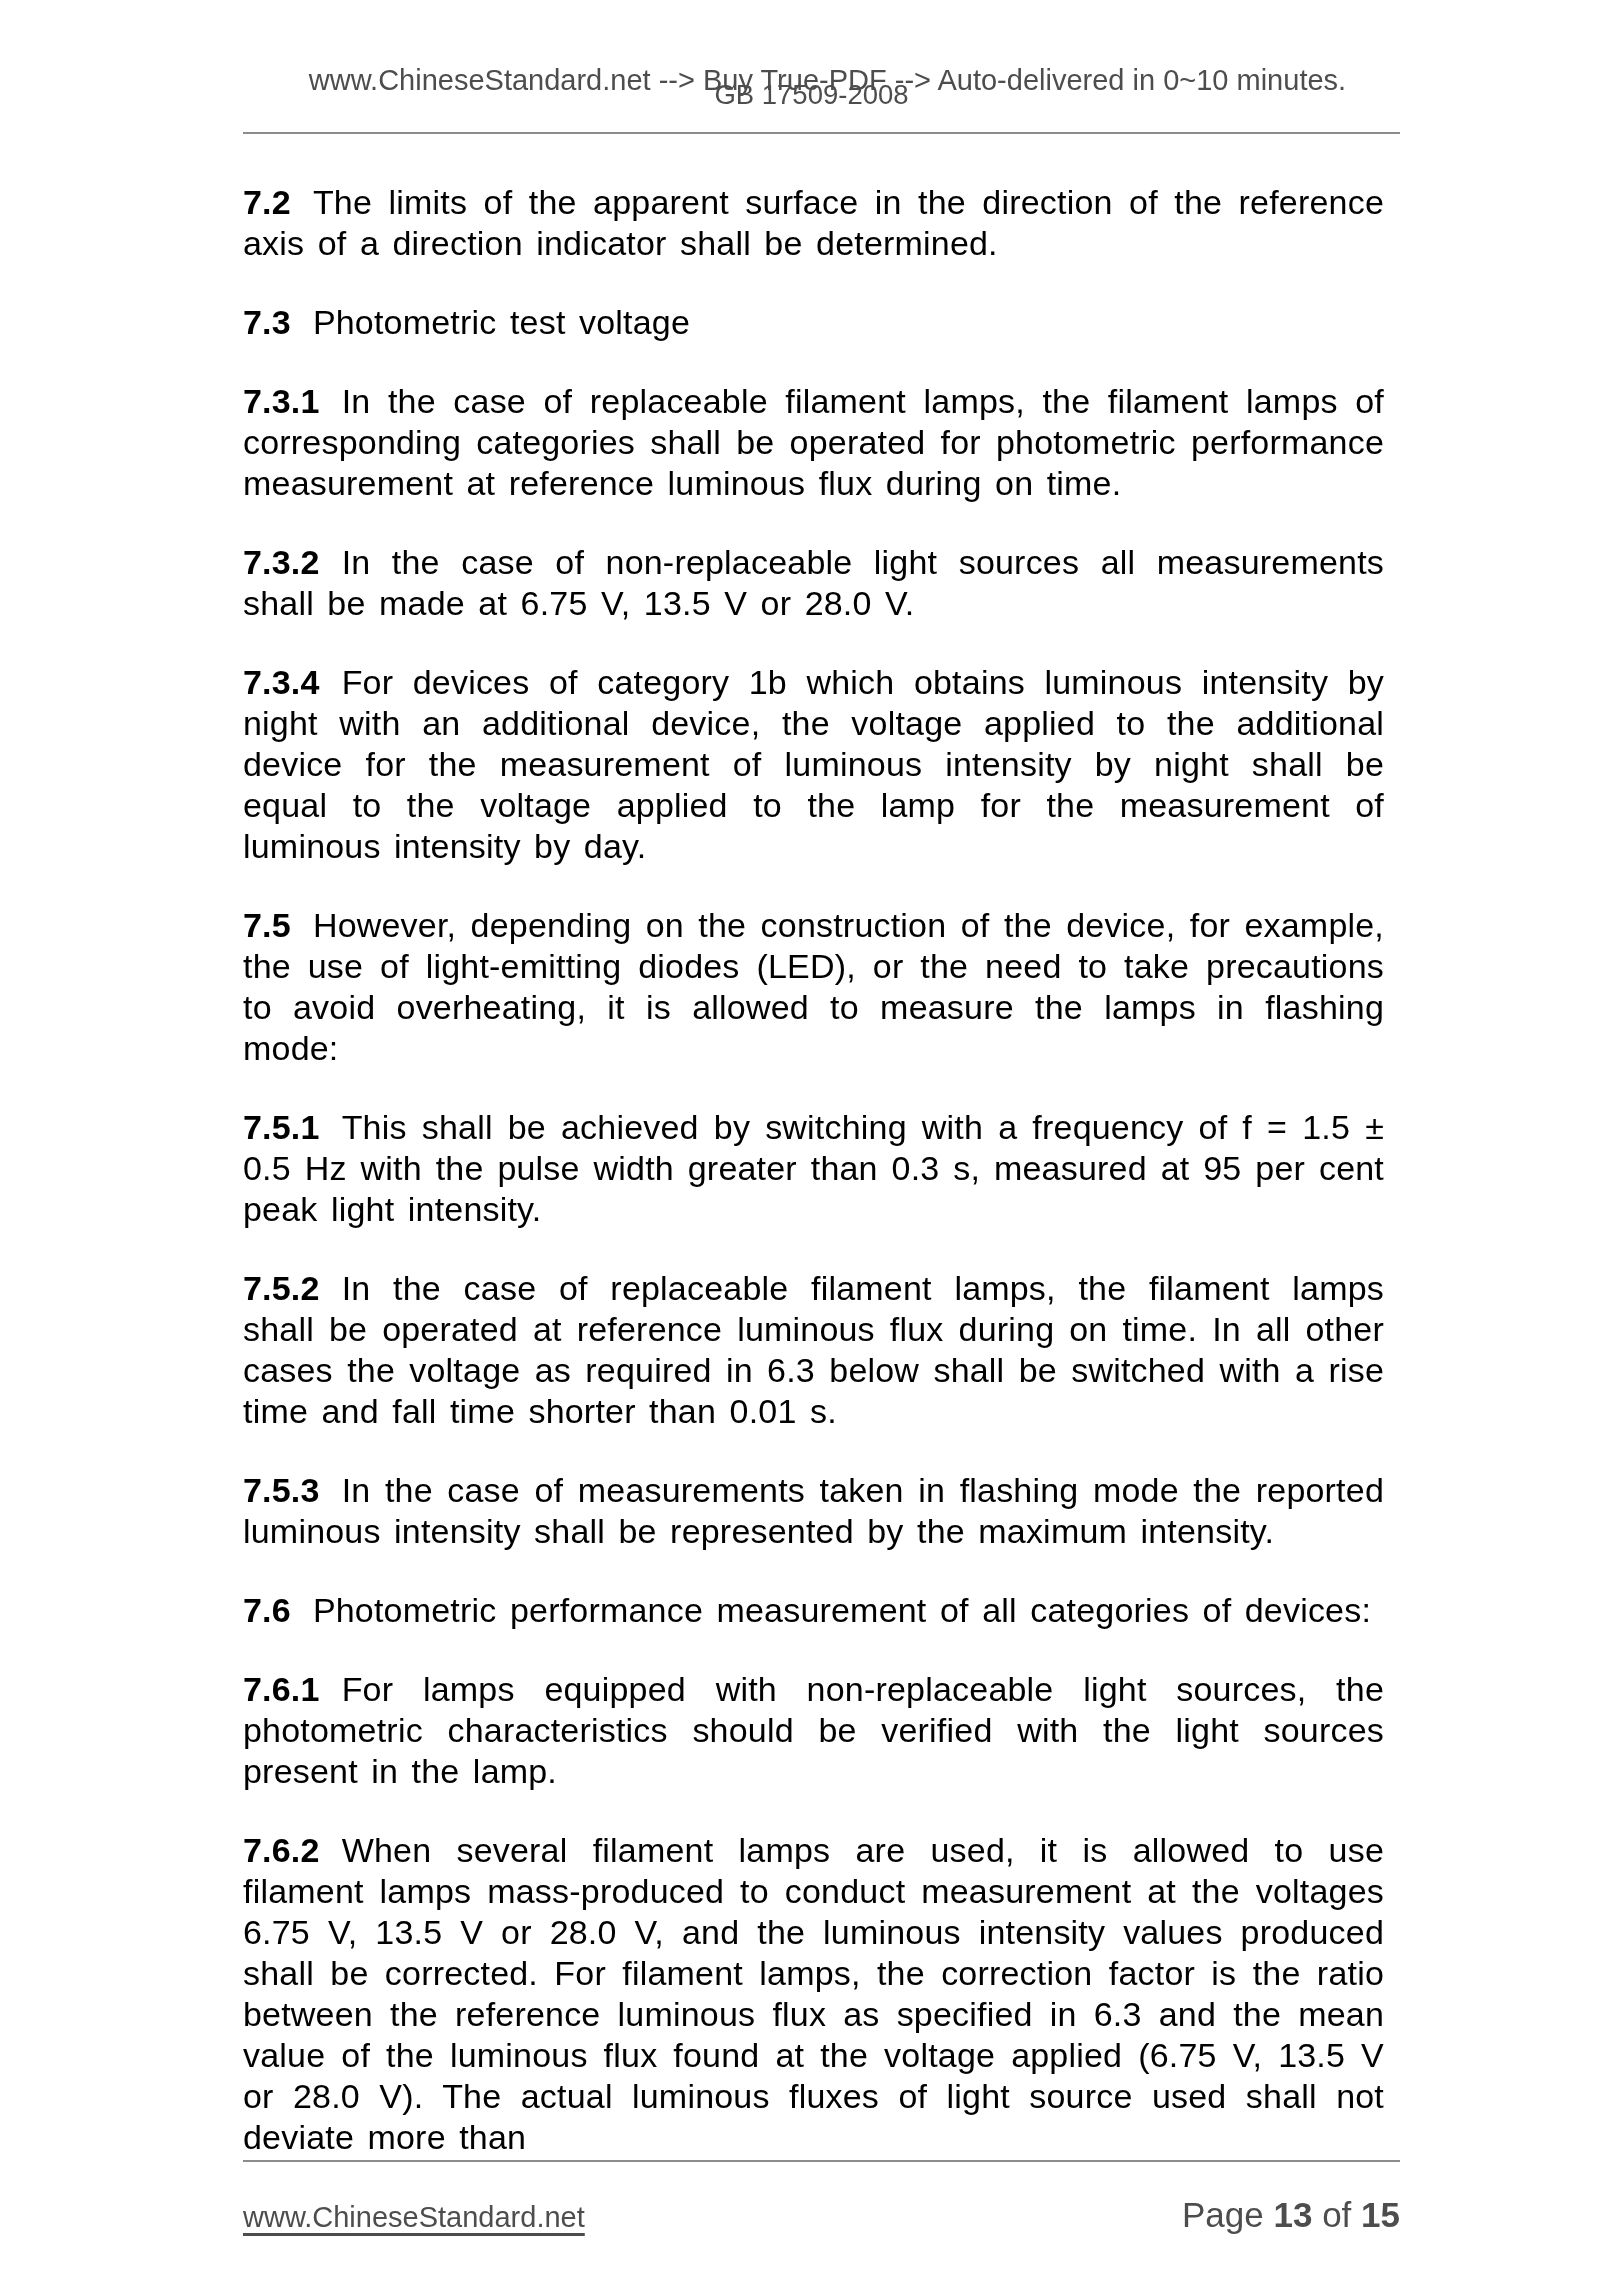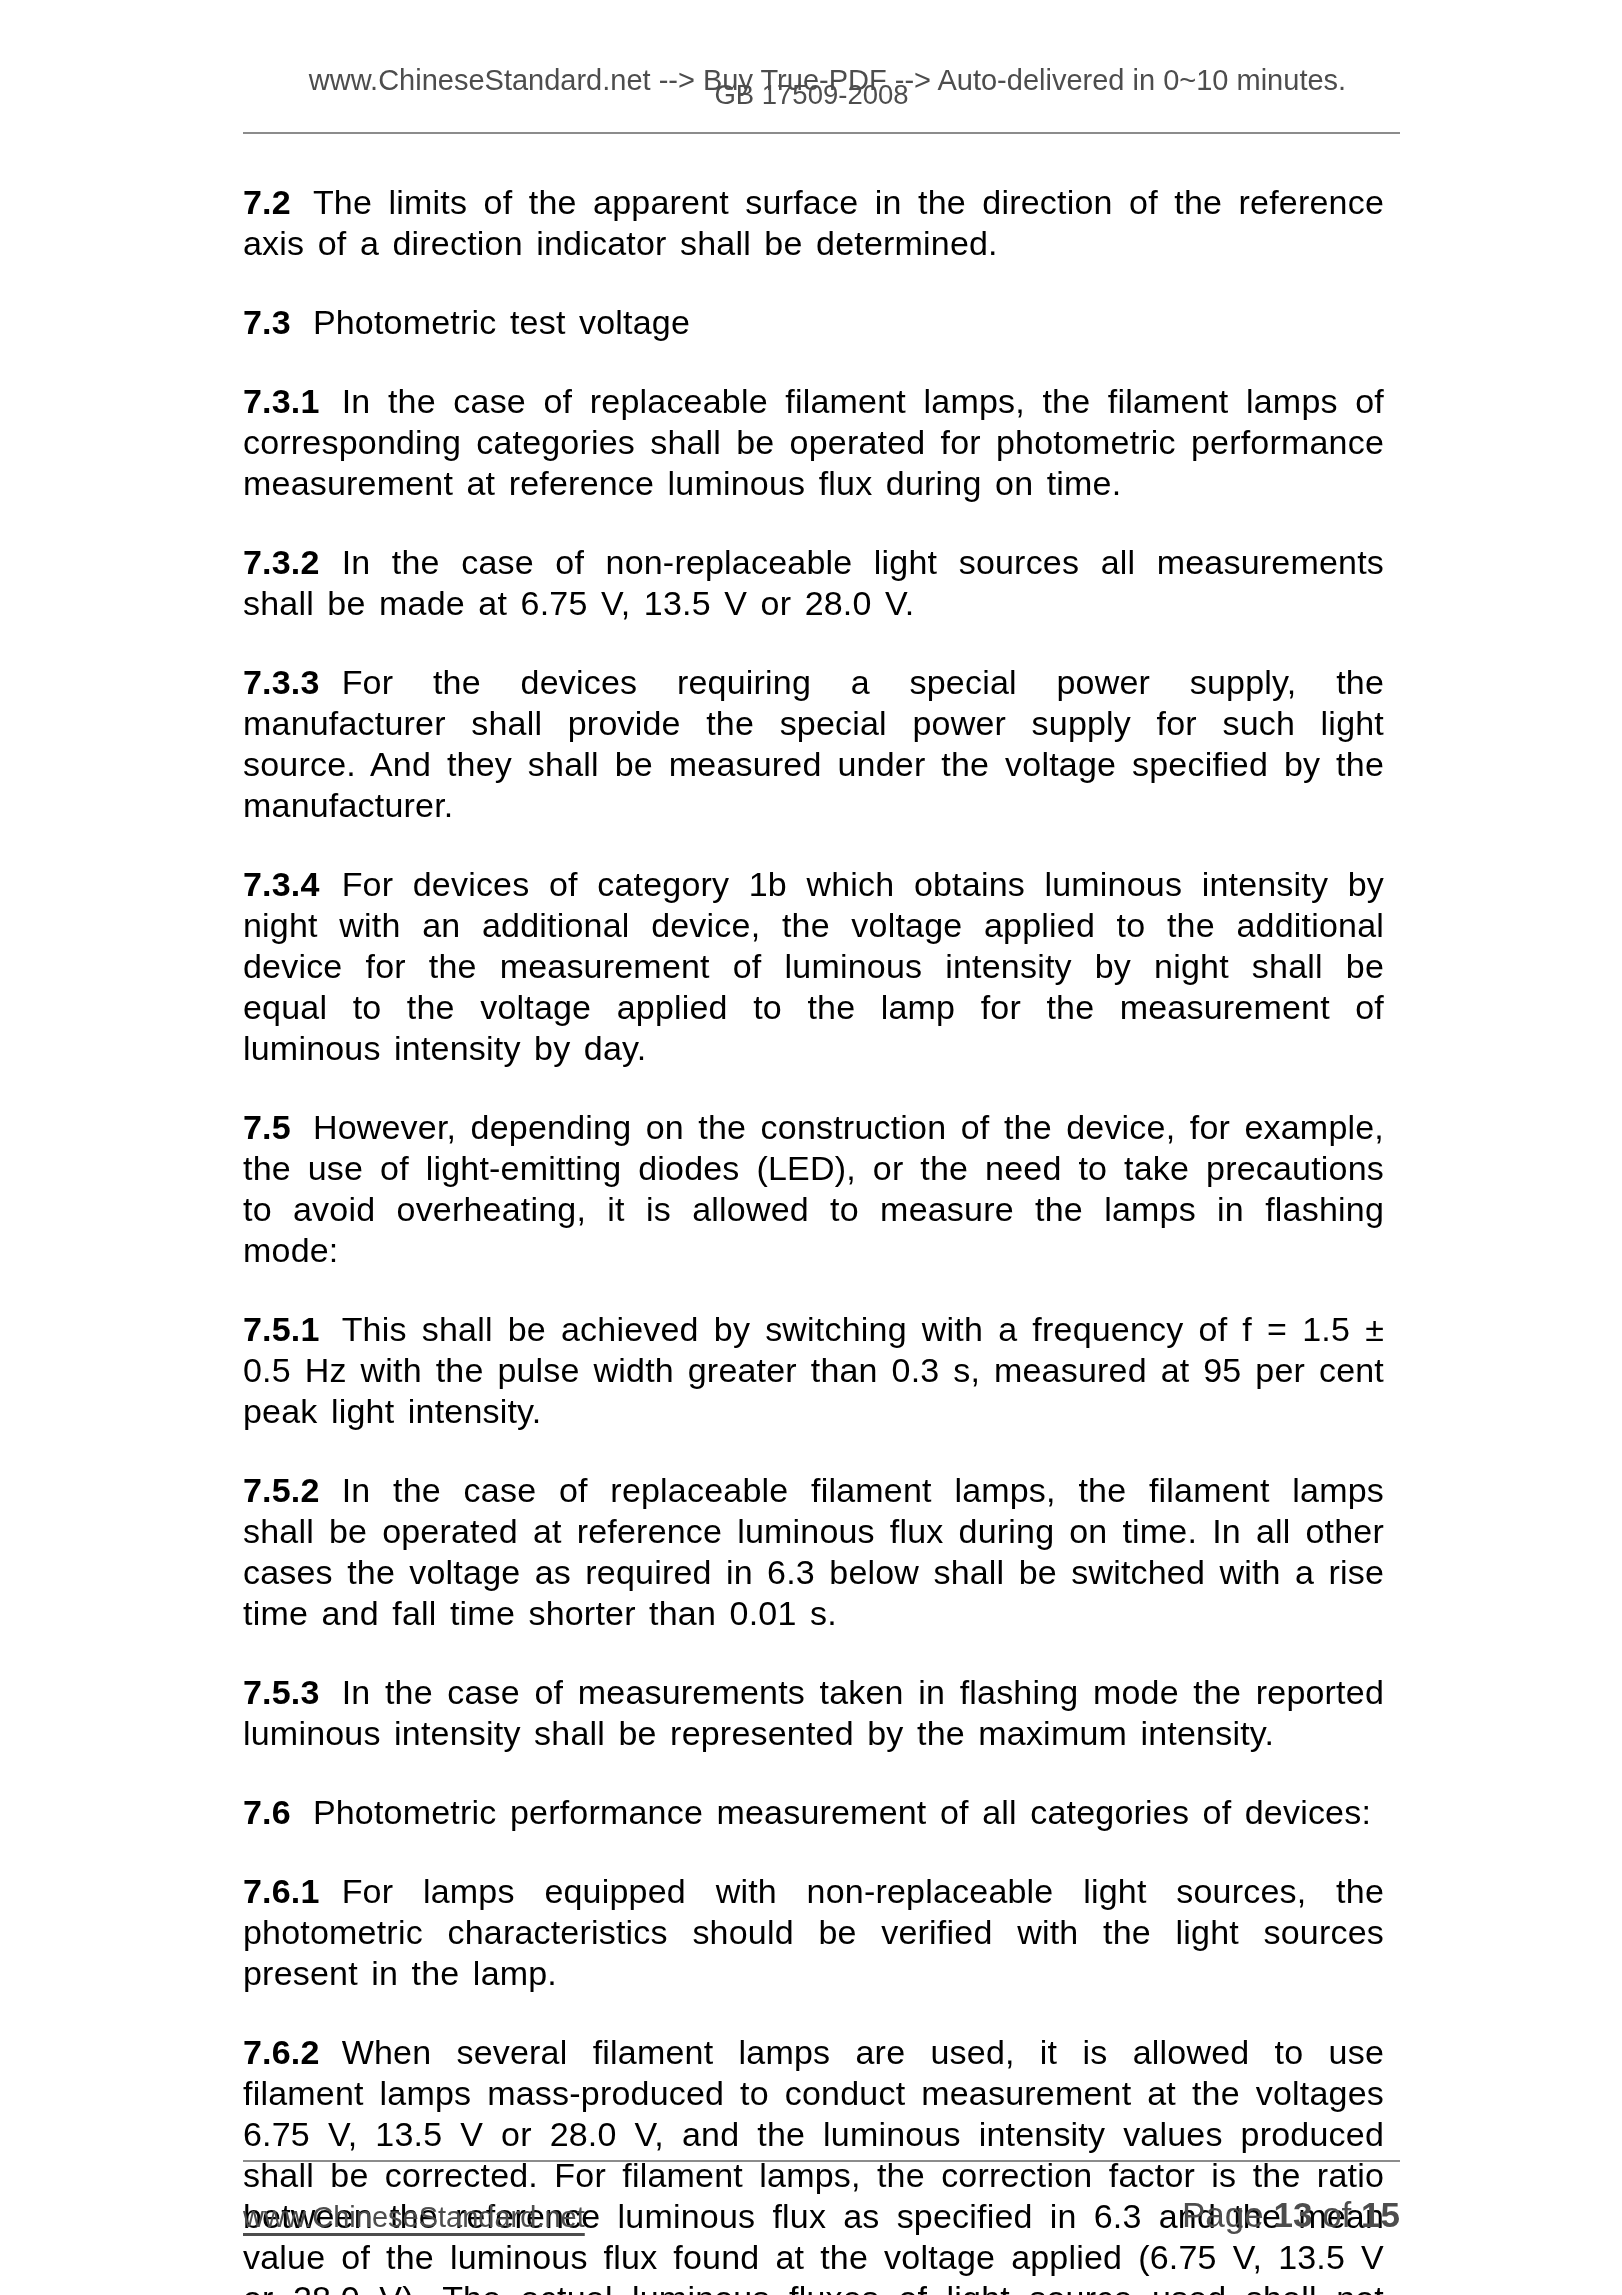--- a/index.html
+++ b/index.html
@@ -95,21 +95,20 @@
 
   <div class="header-tagline">www.ChineseStandard.net --&gt; Buy True-PDF --&gt; Auto-delivered in 0~10 minutes.</div>
   <div class="doc-number">GB 17509-2008</div>
   <hr class="header-rule">
 
   <div class="content">
     <p class="para"><span class="num">7.2</span><span class="txt">The limits of the apparent surface in the direction of the reference axis of a direction indicator shall be determined.</span></p>
     <p class="para"><span class="num">7.3</span><span class="txt">Photometric test voltage</span></p>
     <p class="para"><span class="num">7.3.1</span><span class="txt">In the case of replaceable filament lamps, the filament lamps of corresponding categories shall be operated for photometric performance measurement at reference luminous flux during on time.</span></p>
     <p class="para"><span class="num">7.3.2</span><span class="txt">In the case of non-replaceable light sources all measurements shall be made at 6.75 V, 13.5 V or 28.0 V.</span></p>
-    <p class="para"><span class="num">7.3.3</span><span class="txt">For the devices requiring a special power supply, the manufacturer shall provide the special power supply for such light source. And they shall be measured under the voltage specified by the manufacturer.</span></p>
     <p class="para"><span class="num">7.3.4</span><span class="txt">For devices of category 1b which obtains luminous intensity by night with an additional device, the voltage applied to the additional device for the measurement of luminous intensity by night shall be equal to the voltage applied to the lamp for the measurement of luminous intensity by day.</span></p>
     <p class="para"><span class="num">7.5</span><span class="txt">However, depending on the construction of the device, for example, the use of light-emitting diodes (LED), or the need to take precautions to avoid overheating, it is allowed to measure the lamps in flashing mode:</span></p>
     <p class="para"><span class="num">7.5.1</span><span class="txt">This shall be achieved by switching with a frequency of f = 1.5 ± 0.5 Hz with the pulse width greater than 0.3 s, measured at 95 per cent peak light intensity.</span></p>
     <p class="para"><span class="num">7.5.2</span><span class="txt">In the case of replaceable filament lamps, the filament lamps shall be operated at reference luminous flux during on time. In all other cases the voltage as required in 6.3 below shall be switched with a rise time and fall time shorter than 0.01 s.</span></p>
     <p class="para"><span class="num">7.5.3</span><span class="txt">In the case of measurements taken in flashing mode the reported luminous intensity shall be represented by the maximum intensity.</span></p>
     <p class="para"><span class="num">7.6</span><span class="txt">Photometric performance measurement of all categories of devices:</span></p>
     <p class="para"><span class="num">7.6.1</span><span class="txt">For lamps equipped with non-replaceable light sources, the photometric characteristics should be verified with the light sources present in the lamp.</span></p>
     <p class="para"><span class="num">7.6.2</span><span class="txt">When several filament lamps are used, it is allowed to use filament lamps mass-produced to conduct measurement at the voltages 6.75 V, 13.5 V or 28.0 V, and the luminous intensity values produced shall be corrected. For filament lamps, the correction factor is the ratio between the reference luminous flux as specified in 6.3 and the mean value of the luminous flux found at the voltage applied (6.75 V, 13.5 V or 28.0 V). The actual luminous fluxes of light source used shall not deviate more than</span></p>
   </div>
 

